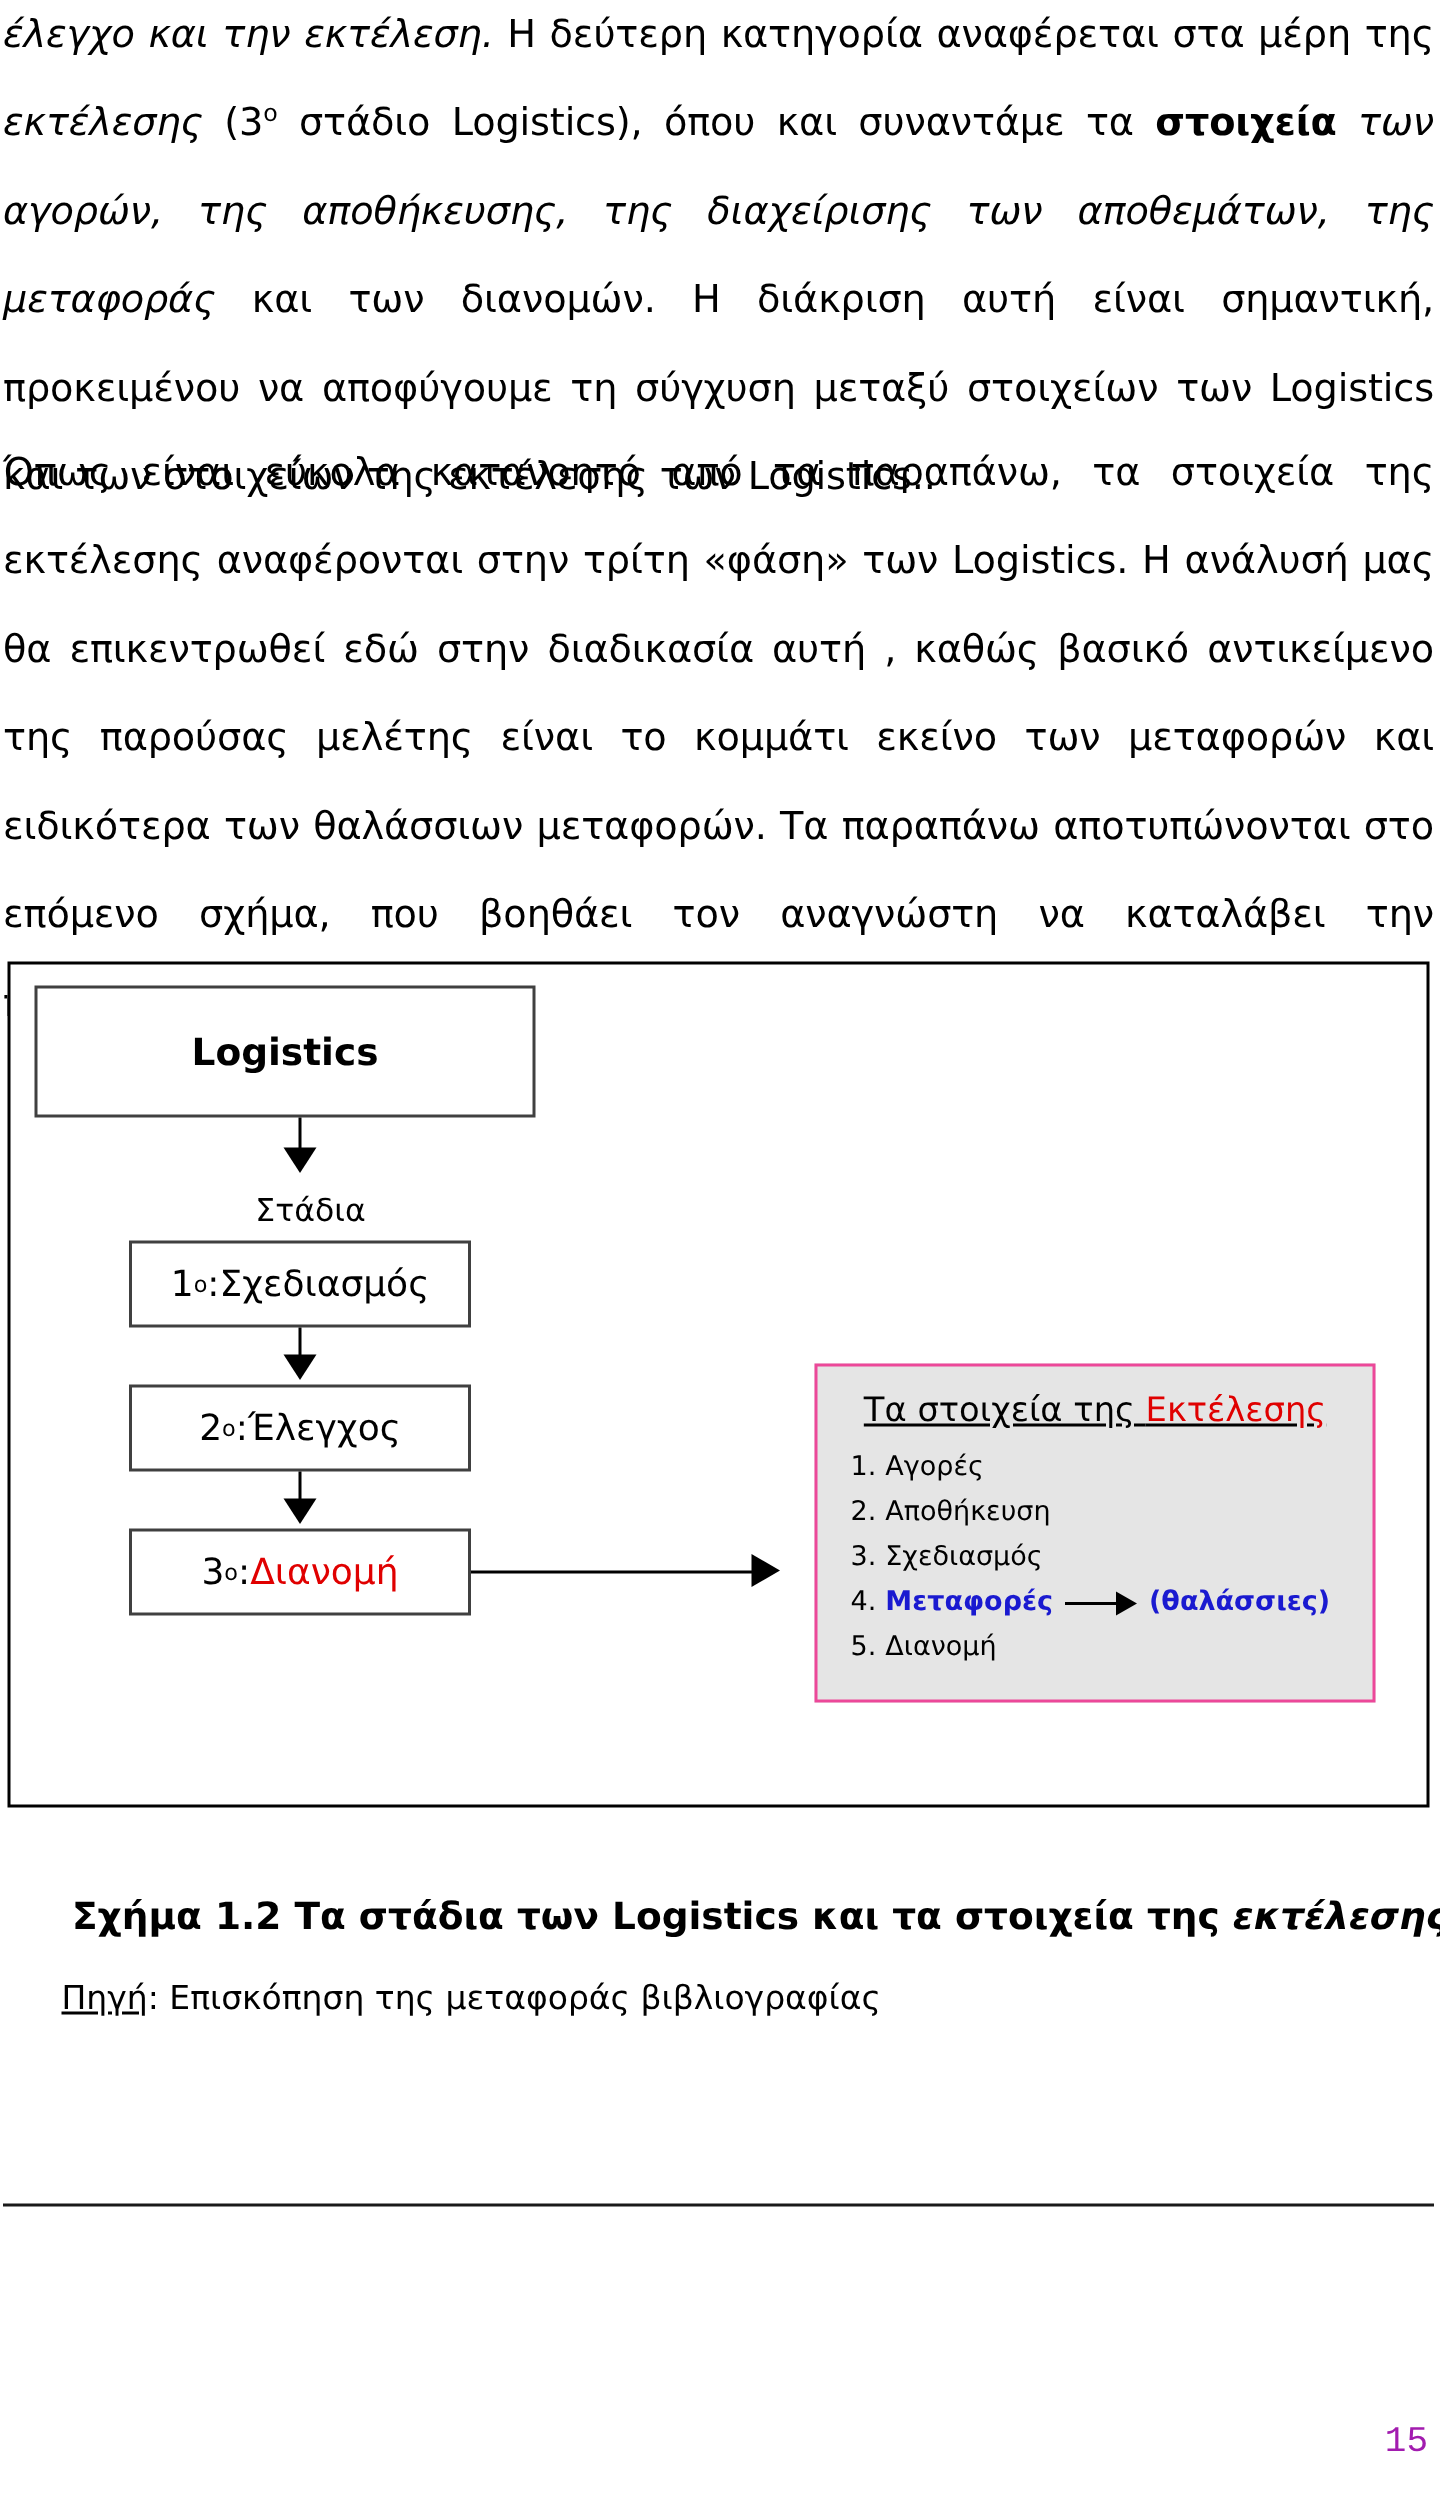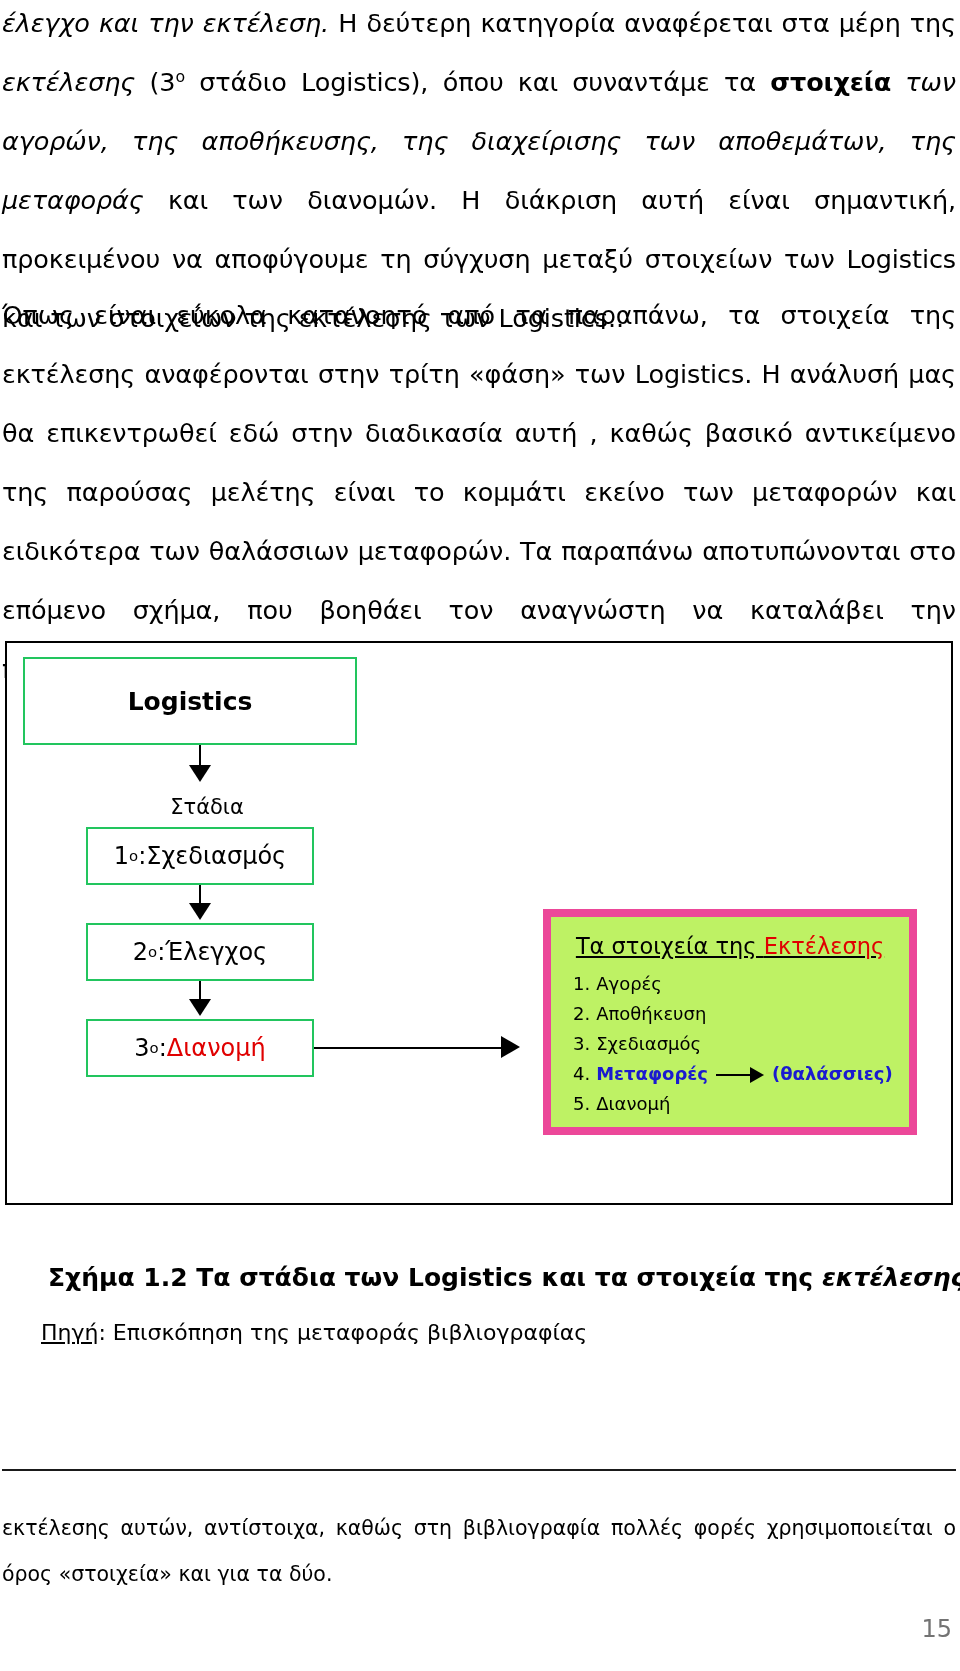--- a/index.html
+++ b/index.html
@@ -56,21 +56,21 @@
     top: 641px;
     width: 948px;
     height: 564px;
     border: 2px solid #000000;
     box-sizing: border-box;
     background: #ffffff;
   }
 
   .node {
     position: absolute;
-    border: 2px solid #22c55e;
+    border: 2px solid #404040;
     box-sizing: border-box;
     background: #ffffff;
     display: flex;
     align-items: center;
     justify-content: center;
     font-size: 24px;
     color: #000;
   }
 
   .node-logistics {
@@ -147,23 +147,23 @@
     border-left: 19px solid #000000;
   }
 
   
   .list-box {
     position: absolute;
     left: 536px;
     top: 266px;
     width: 374px;
     height: 226px;
-    border: 8px solid #ec4899;
+    border: 2px solid #ec4899;
     box-sizing: border-box;
-    background: #bef264;
+    background: #e5e5e5;
     padding: 8px 0 0 0;
   }
   .list-title {
     text-align: center;
     font-size: 22.5px;
     text-decoration: underline;
     margin: 8px 0 14px 0;
     color: #000;
   }
   .list-title .red { color: #e00000; }
@@ -236,21 +236,22 @@
     text-align: justify;
     color: #000;
   }
   .footnote p { margin: 0; }
 
   .page-number {
     position: absolute;
     right: 8px;
     top: 1615px;
     font-size: 24px;
-    color: #737373;
+    color: #a21caf;
+    font-family: Liberation Mono, monospace;
   }
 </style>
 </head>
 <body>
 
 <div class="page">
 
   <div class="bodytext para-1">
     <p><i>έλεγχο και την εκτέλεση.</i><span> Η δεύτερη κατηγορία αναφέρεται στα μέρη της </span><i>εκτέλεσης</i><span> (3</span><span class="sup">ο</span><span> στάδιο Logistics), όπου και συναντάμε τα </span><b>στοιχεία</b><i> των αγορών, της αποθήκευσης, της διαχείρισης των αποθεμάτων,  της </i><i>μεταφοράς</i><span> και των διανομών.</span><span> Η διάκριση αυτή είναι σημαντική, προκειμένου να αποφύγουμε τη σύγχυση μεταξύ στοιχείων των Logistics και των στοιχείων της εκτέλεσης των Logistics..</span></p>
   </div>
@@ -340,19 +341,16 @@
 
   <div class="caption">
     <span>Σχήμα 1.2 Τα στάδια των Logistics και τα στοιχεία της </span><i>εκτέλεσης</i>
   </div>
 
   <div class="source">
     <span class="u">Πηγή</span><span>: Επισκόπηση της μεταφοράς βιβλιογραφίας</span>
   </div>
 
   <div class="footnote-rule"></div>
-  <div class="footnote">
-    <p>εκτέλεσης αυτών, αντίστοιχα, καθώς στη βιβλιογραφία πολλές φορές χρησιμοποιείται ο όρος «στοιχεία» και για τα δύο.</p>
-  </div>
 
   <div class="page-number">15</div>
 
 </div>
 
 </body></html>

